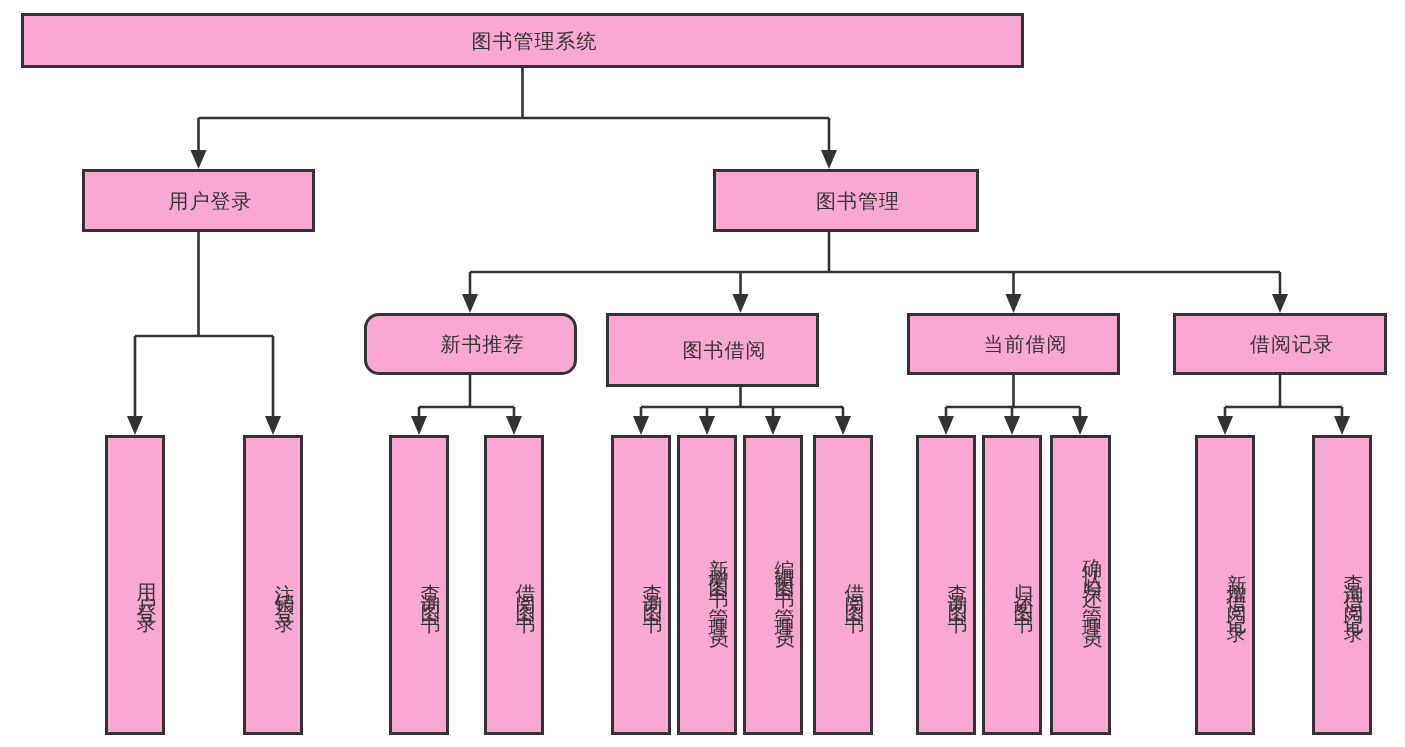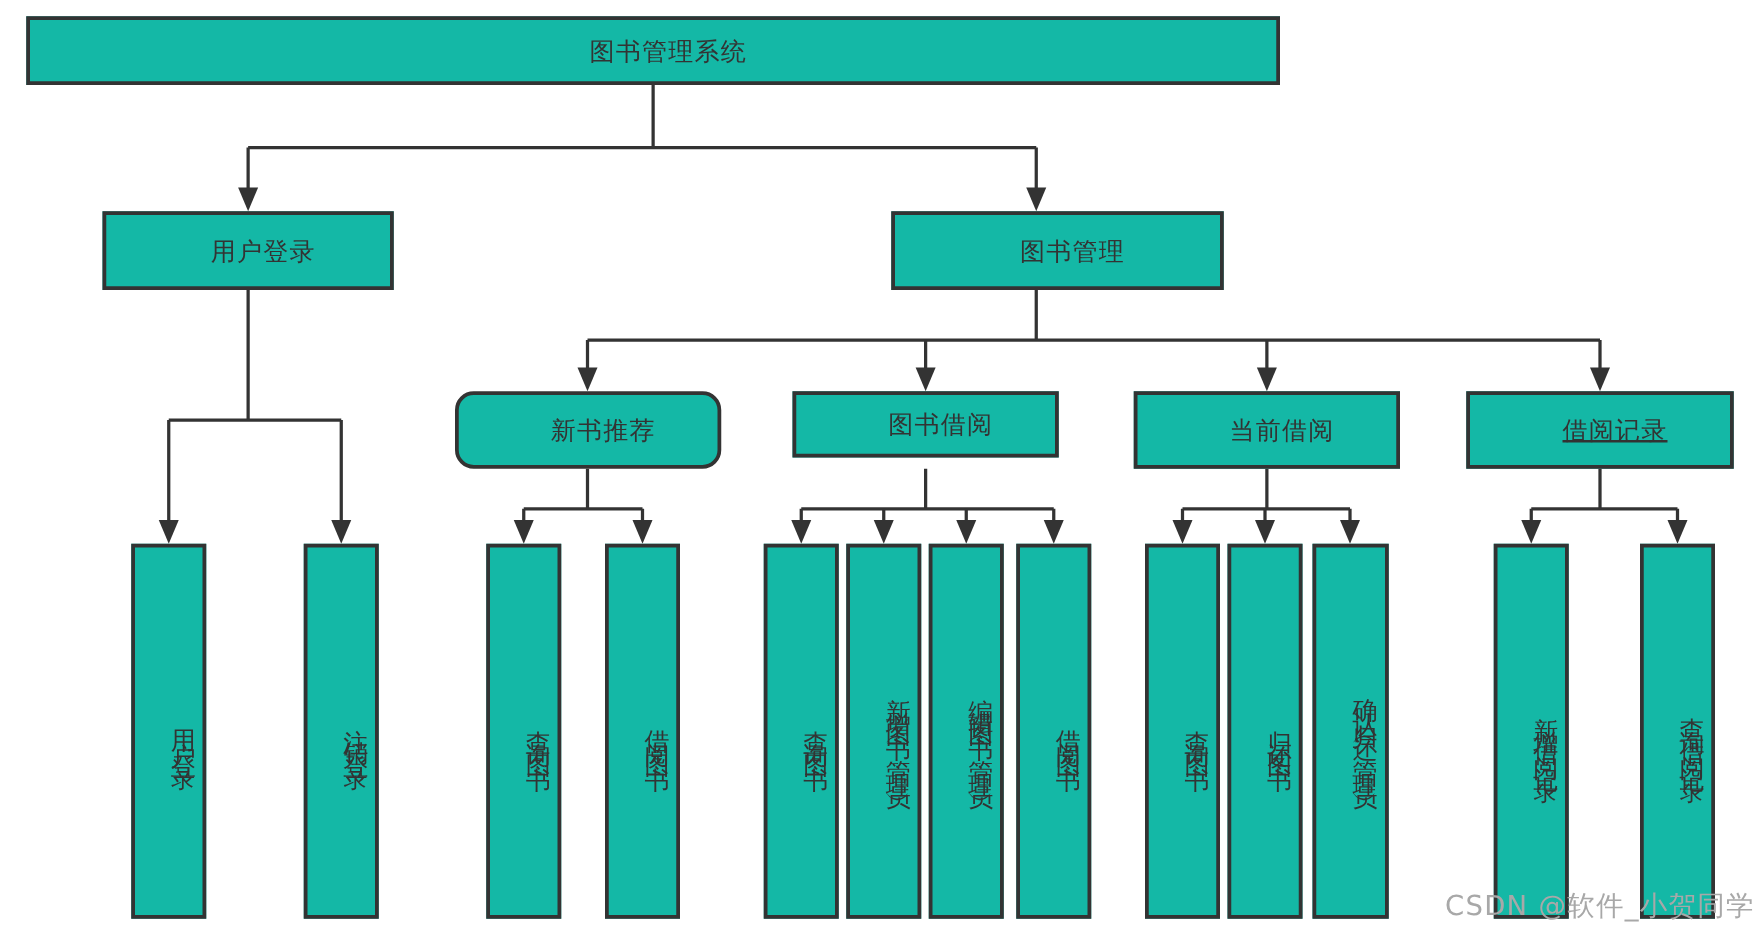--- a/index.html
+++ b/index.html
@@ -3,21 +3,21 @@
 <meta charset="utf-8">
 <style>
   html,body{margin:0;padding:0;background:#ffffff;}
   .stage{
     position:relative;width:1405px;height:747px;background:#ffffff;
     font-family:"DejaVu Sans","Liberation Sans",sans-serif;color:#333333;
     overflow:hidden;
   }
   .connectors{position:absolute;left:0;top:0;width:1405px;height:747px;}
   .node{
-    position:absolute;box-sizing:border-box;border:3px solid #333333;background:#14b8a6;
+    position:absolute;box-sizing:border-box;border:3px solid #333333;background:#f9a8d4;
     display:flex;align-items:center;justify-content:center;
     font-size:20px;line-height:1.2;letter-spacing:1px;white-space:nowrap;padding-left:24px;
   }
   .leaf{
     writing-mode:vertical-rl;text-orientation:mixed;
     letter-spacing:10px;font-size:20px;padding-top:6px;
   }
   .watermark{
     position:absolute;left:1156px;top:710px;z-index:5;
     font-size:22px;color:#a8a8a8;letter-spacing:1px;white-space:nowrap;
@@ -93,36 +93,35 @@
       <polygon points="1334,416 1350,416 1342,435"></polygon>
     </g>
   </svg>
 
   <div class="node" style="left:21px;top:13px;width:1003px;height:55px;">图书管理系统</div>
 
   <div class="node" style="left:82px;top:169px;width:233px;height:63px;">用户登录</div>
   <div class="node" style="left:713px;top:169px;width:266px;height:63px;">图书管理</div>
 
   <div class="node" style="left:364px;top:313px;width:213px;height:62px;border-radius:15px;">新书推荐</div>
-  <div class="node" style="left:634px;top:313px;width:213px;height:53px;font-family:Liberation Serif, serif;">图书借阅</div>
+  <div class="node" style="left:606px;top:313px;width:213px;height:74px;">图书借阅</div>
   <div class="node" style="left:907px;top:313px;width:213px;height:62px;">当前借阅</div>
-  <div class="node" style="left:1173px;top:313px;width:214px;height:62px;text-decoration:underline;">借阅记录</div>
+  <div class="node" style="left:1173px;top:313px;width:214px;height:62px;">借阅记录</div>
 
   <div class="node leaf" style="left:105px;top:435px;width:60px;height:300px;">用户登录</div>
   <div class="node leaf" style="left:243px;top:435px;width:60px;height:300px;">注销登录</div>
 
   <div class="node leaf" style="left:389px;top:435px;width:60px;height:300px;">查询图书</div>
   <div class="node leaf" style="left:484px;top:435px;width:60px;height:300px;">借阅图书</div>
 
   <div class="node leaf" style="left:611px;top:435px;width:60px;height:300px;">查询图书</div>
   <div class="node leaf" style="left:677px;top:435px;width:60px;height:300px;">新增图书（管理员）</div>
   <div class="node leaf" style="left:743px;top:435px;width:60px;height:300px;">编辑图书（管理员）</div>
   <div class="node leaf" style="left:813px;top:435px;width:60px;height:300px;">借阅图书</div>
 
   <div class="node leaf" style="left:916px;top:435px;width:60px;height:300px;">查询图书</div>
   <div class="node leaf" style="left:982px;top:435px;width:60px;height:300px;">归还图书</div>
   <div class="node leaf" style="left:1050px;top:435px;width:61px;height:300px;">确认归还（管理员）</div>
 
   <div class="node leaf" style="left:1195px;top:435px;width:60px;height:300px;">新增借阅记录</div>
   <div class="node leaf" style="left:1312px;top:435px;width:60px;height:300px;">查询借阅记录</div>
 
-  <div class="watermark">CSDN @软件_小贺同学</div>
 </div>
 
 </body></html>

